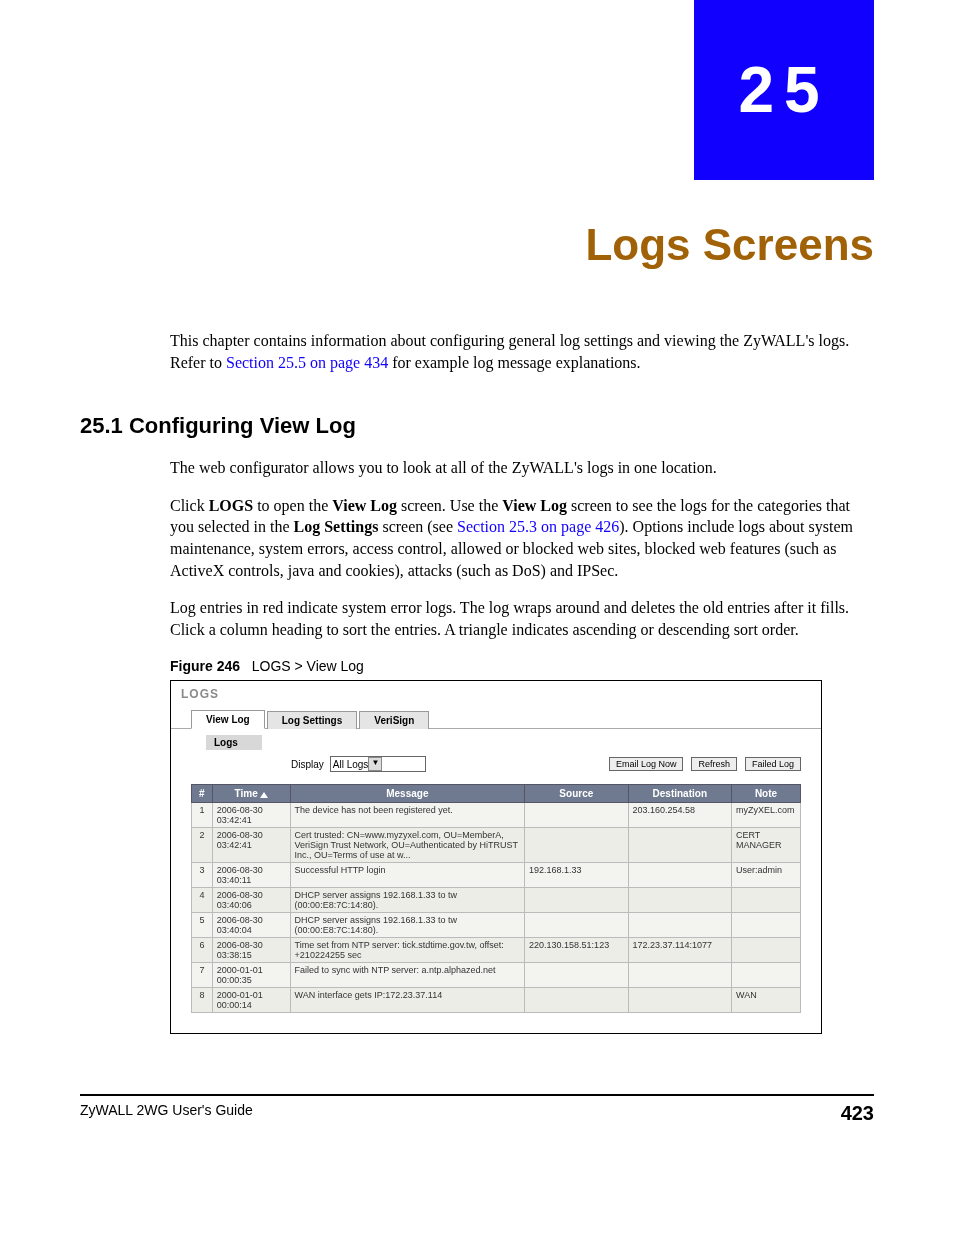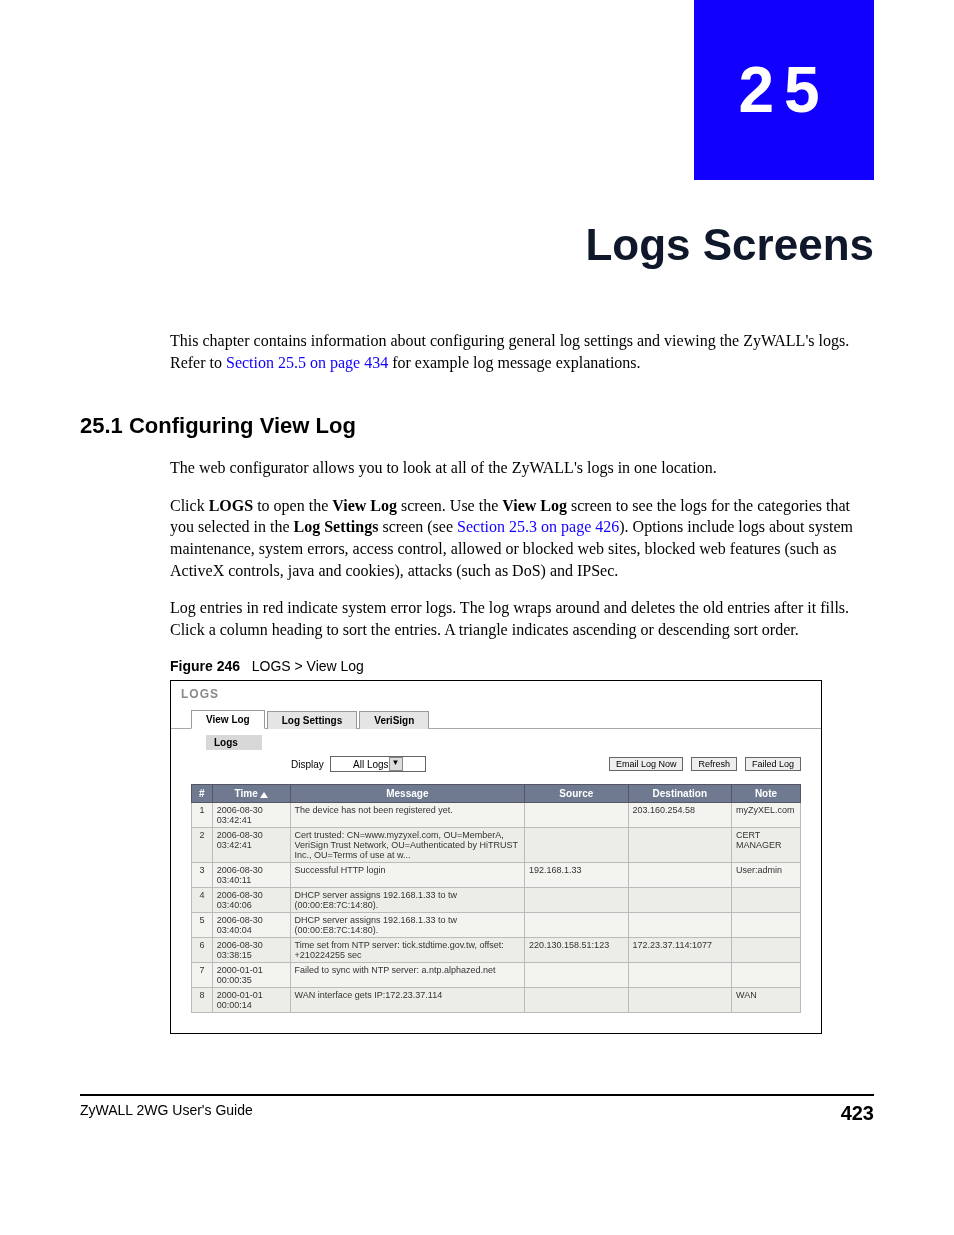--- a/index.html
+++ b/index.html
@@ -25,21 +25,21 @@
     font-family: Arial, Helvetica, sans-serif;
     font-weight: bold;
     font-size: 64px;
     letter-spacing: 10px;
     display: flex;
     align-items: center;
     justify-content: center;
   }
   .chapter-title {
     font-family: Arial, Helvetica, sans-serif;
-    color: #0f172a;
+    color: #a16207;
     font-weight: bold;
     font-size: 44px;
     text-align: right;
     padding-top: 220px;
     margin-bottom: 60px;
   }
   .intro-text {
     margin-left: 90px;
     font-size: 16px;
     line-height: 1.35;
@@ -130,21 +130,21 @@
   }
   .dropdown {
     border: 1px solid #666;
     background: #fff;
     font-size: 10px;
     padding: 0 2px;
     display: flex;
     align-items: center;
     width: 90px;
     height: 14px;
-    justify-content: center;
+    justify-content: flex-start;
   }
   .dropdown .dd-btn {
     width: 12px;
     height: 12px;
     background: #ddd;
     border: 1px solid #888;
     font-size: 8px;
     line-height: 10px;
     text-align: center;
   }

